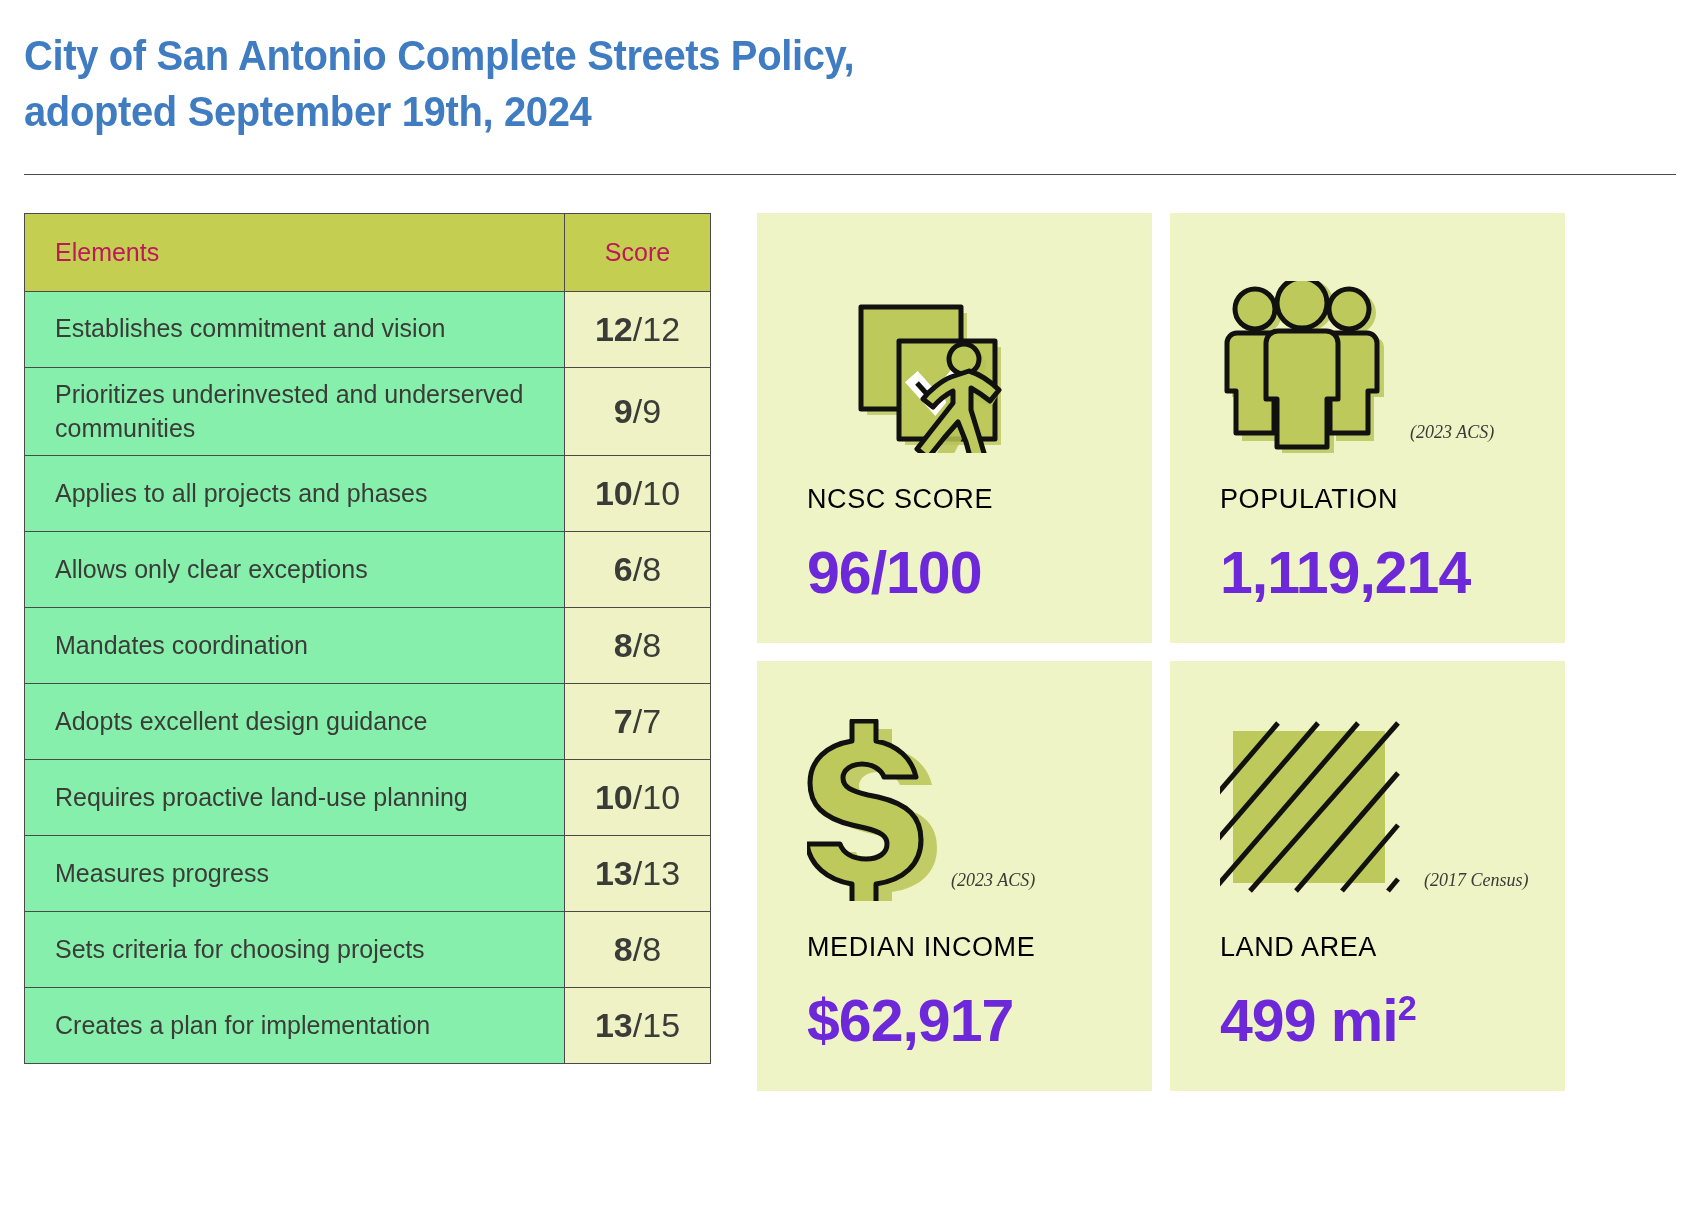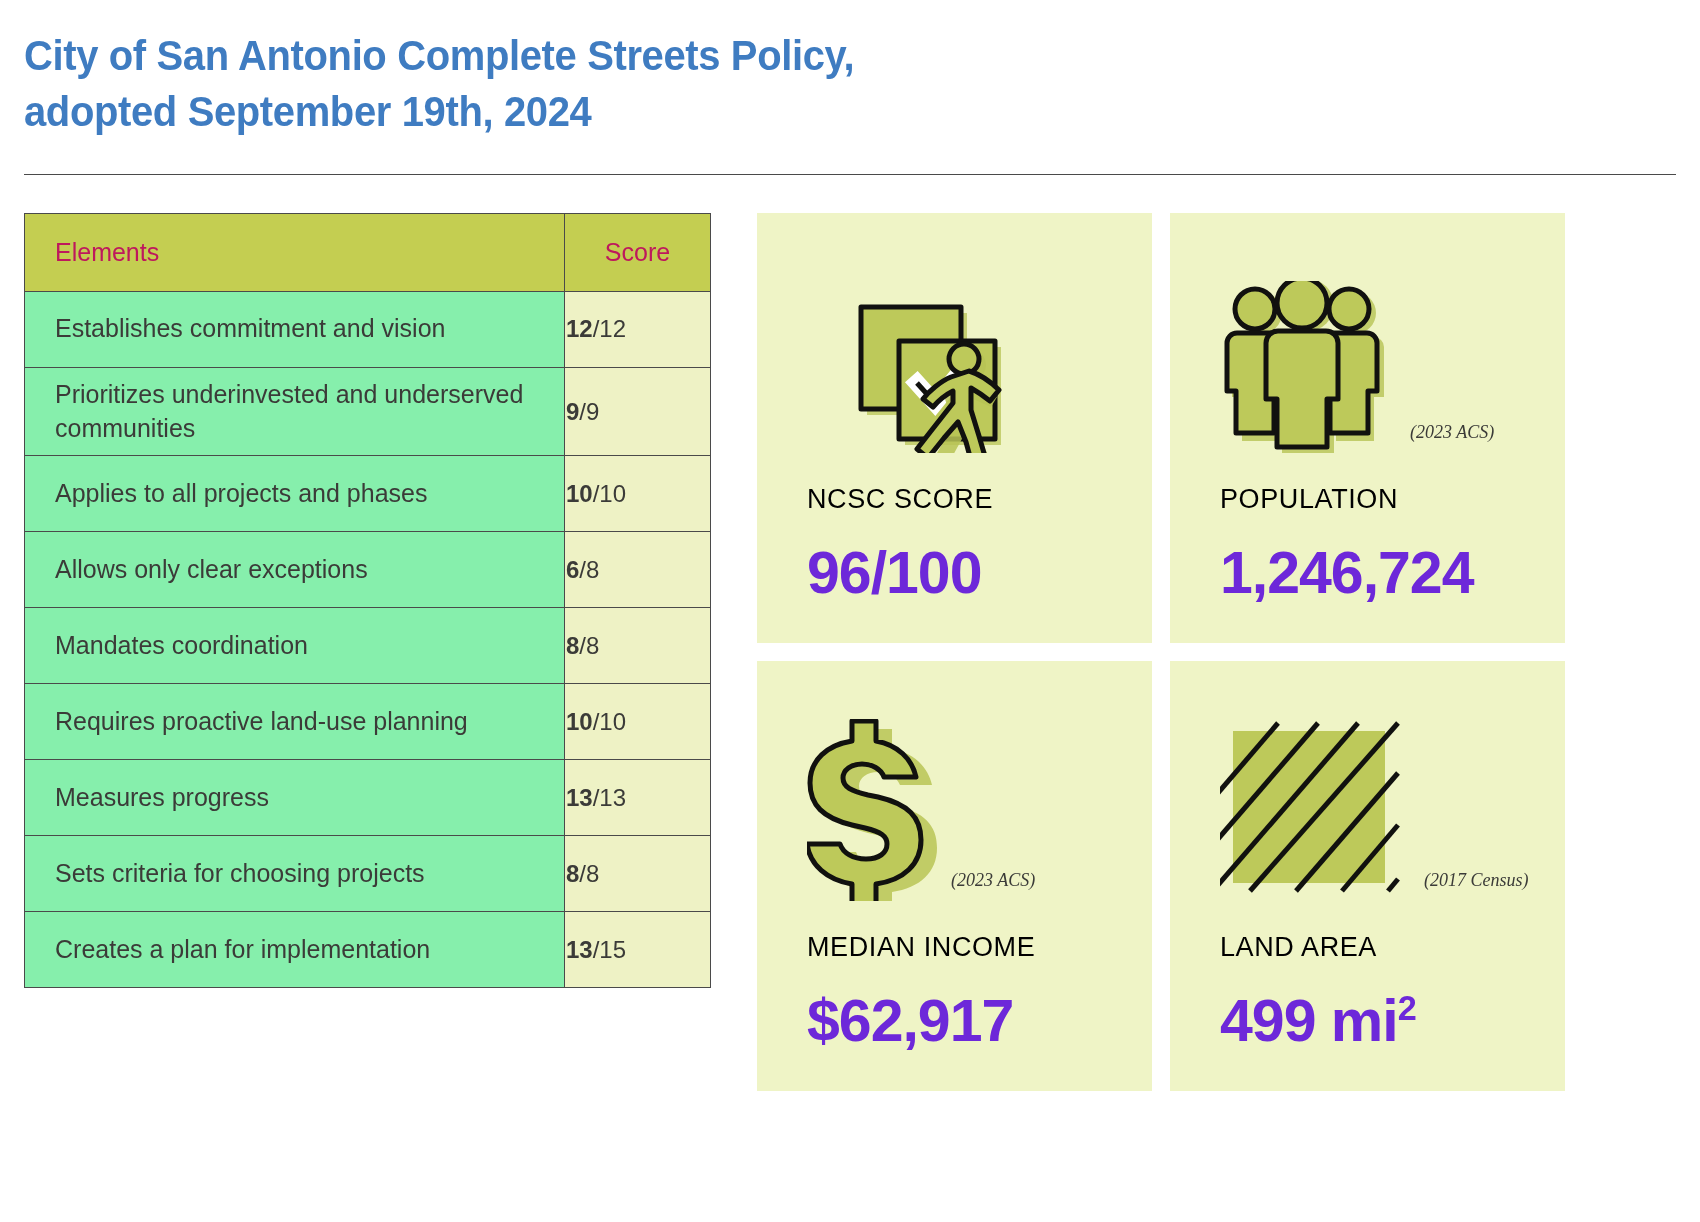--- a/index.html
+++ b/index.html
@@ -64,21 +64,22 @@
     font-family:"Liberation Sans Narrow","Liberation Sans", sans-serif;
   }
   #score-table td.el {
     background:#86efac;
     text-align:left;
     padding:10px 18px 10px 30px;
     line-height:1.35;
   }
   #score-table td.sc {
     background:#eef2c5;
-    font-size:24px;
+    text-align:center;
+    font-size:34px;
     color:#3b3b38;
   }
   #score-table td.sc b { font-weight:bold; }
   #score-table td.sc span.denom { font-weight:normal; }
 
   
   #cards {
     display:grid;
     grid-template-columns:395px 395px;
     grid-template-rows:430px 430px;
@@ -162,20 +163,24 @@
           <td class="el">Applies to all projects and phases</td>
           <td class="sc"><b>10</b><span class="denom">/10</span></td>
         </tr>
         <tr>
           <td class="el">Allows only clear exceptions</td>
           <td class="sc"><b>6</b><span class="denom">/8</span></td>
         </tr>
         <tr>
           <td class="el">Mandates coordination</td>
           <td class="sc"><b>8</b><span class="denom">/8</span></td>
+        </tr>
+        <tr>
+          <td class="el">Adopts excellent design guidance</td>
+          <td class="sc"><b>7</b><span class="denom">/7</span></td>
         </tr>
         <tr>
           <td class="el">Requires proactive land-use planning</td>
           <td class="sc"><b>10</b><span class="denom">/10</span></td>
         </tr>
         <tr>
           <td class="el">Measures progress</td>
           <td class="sc"><b>13</b><span class="denom">/13</span></td>
         </tr>
         <tr>
@@ -272,21 +277,21 @@
               <g fill="#bdc95a" stroke="#11110f" stroke-width="5" stroke-linejoin="round">
                 <circle cx="82" cy="22" r="25"></circle>
                 <path d="M58 50 h48 a12 12 0 0 1 12 12 v56 h-11 v48 h-50 v-48 h-11 v-56 a12 12 0 0 1 12 -12 z"></path>
               </g>
             </g>
           </svg>
         </div>
         <div class="card-note">(2023 ACS)</div>
       </div>
       <div class="card-label">POPULATION</div>
-      <div class="card-value">1,246,724</div>
+      <div class="card-value">1,119,214</div>
     </div>
 
     <div class="card">
       <div class="card-icon-row">
         <div class="card-icon">
           <svg width="130" height="182" viewBox="0 0 130 182">
             <g>
               <g fill="#b8c455" opacity="0.85" transform="translate(9,8)">
                 <path d="M52 2 h24 v20 c22 4 36 18 40 36 h-32 c-3 -8 -12 -13 -22 -13 c-11 0 -19 6 -19 14 c0 9 8 13 25 17 l10 2 c30 7 43 20 43 43 c0 24 -17 40 -45 44 v20 h-24 v-20 c-25 -4 -42 -19 -45 -40 h33 c3 9 13 15 26 15 c13 0 21 -6 21 -15 c0 -8 -6 -12 -22 -16 l-13 -3 c-29 -7 -42 -20 -42 -42 c0 -23 17 -38 42 -42 z"></path>
               </g>

